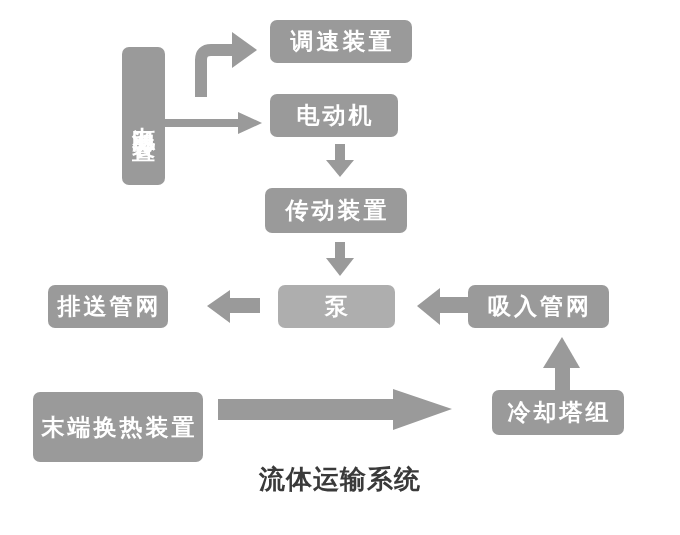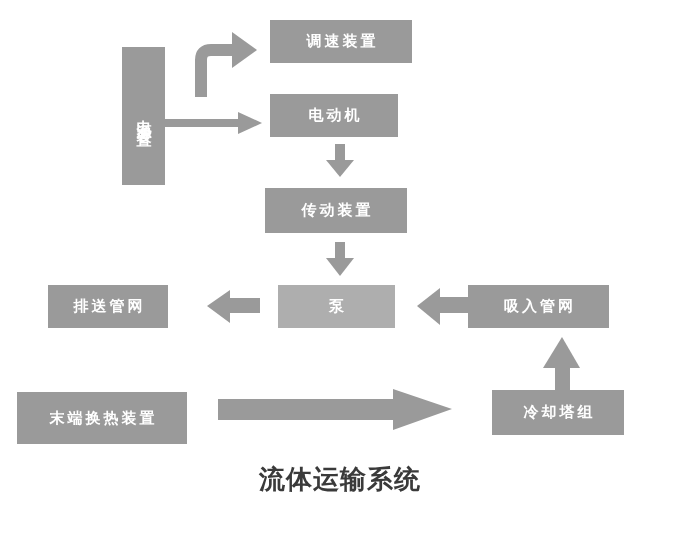--- a/index.html
+++ b/index.html
@@ -15,25 +15,26 @@
     background: var(--background, #ffffff);
     overflow: hidden;
   }
   .node {
     position: absolute;
     background: var(--node-fill, #9a9a9a);
     color: var(--node-text, #ffffff);
     display: flex;
     align-items: center;
     justify-content: center;
-    font-size: 15px;
+    font-size: 23px;
     font-weight: bold;
     letter-spacing: 3px;
     text-indent: 3px;
     white-space: nowrap;
+    border-radius: 7px;
   }
   .node.vertical {
     writing-mode: vertical-rl;
     text-orientation: upright;
     letter-spacing: 4px;
     text-indent: 0;
   }
   .node.light {
     background: var(--pump-fill, #aeaeae);
   }
@@ -74,21 +75,21 @@
   <div class="node" style="left:270px; top:94px; width:128px; height:43px;">电动机</div>
 
   <div class="node" style="left:265px; top:188px; width:142px; height:45px;">传动装置</div>
 
   <div class="node light" style="left:278px; top:285px; width:117px; height:43px;">泵</div>
 
   <div class="node" style="left:48px; top:285px; width:120px; height:43px;">排送管网</div>
 
   <div class="node" style="left:468px; top:285px; width:141px; height:43px;">吸入管网</div>
 
-  <div class="node" style="left:17px; top:392px; width:170px; height:52px;font-family:Liberation Mono, monospace;">末端换热装置</div>
+  <div class="node" style="left:33px; top:392px; width:170px; height:70px;font-family:Liberation Mono, monospace;">末端换热装置</div>
 
   <div class="node" style="left:492px; top:390px; width:132px; height:45px;">冷却塔组</div>
 
   <svg class="arrow" style="left:188px; top:30px;" width="75" height="70" viewBox="0 0 75 70">
     <path class="arrow-stroke" d="M13,67 L13,30 Q13,20 23,20 L44,20"></path>
     <polygon class="arrow-shape" points="44,2 69,20 44,38"></polygon>
   </svg>
 
   <svg class="arrow" style="left:165px; top:108px;" width="100" height="30" viewBox="0 0 100 30">
     <rect class="arrow-shape" x="0" y="11" width="74" height="8"></rect>

